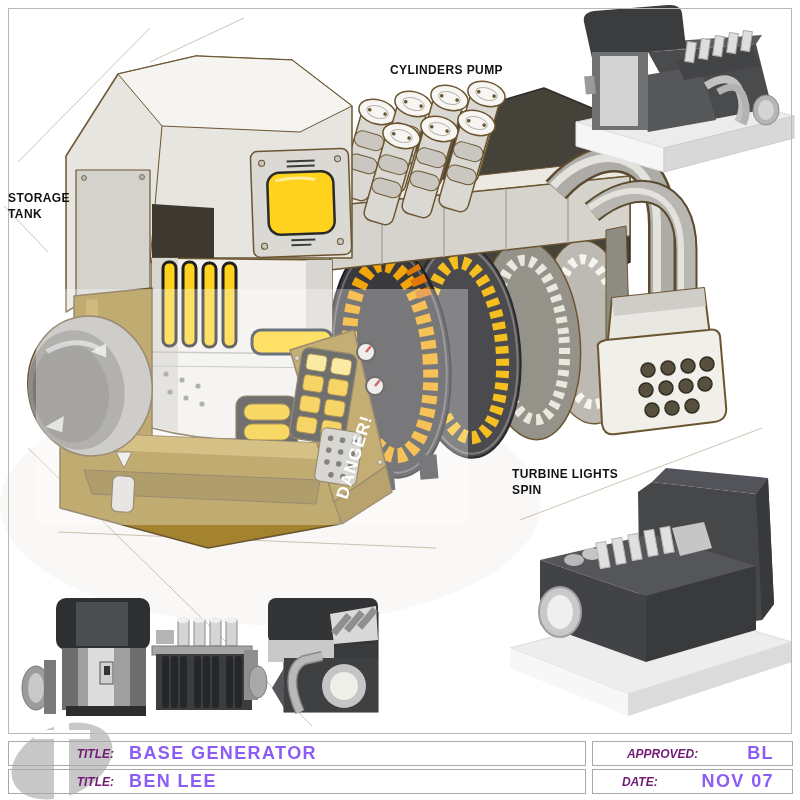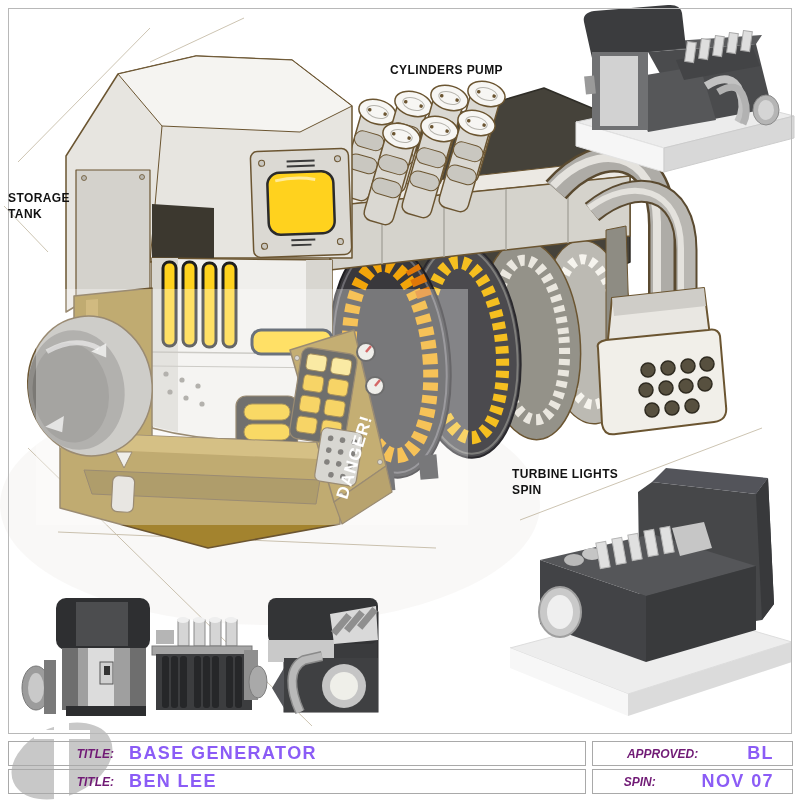--- a/index.html
+++ b/index.html
@@ -461,17 +461,17 @@
 </div>
 <div class="tb-box tb-right tb-row1">
   <span class="tb-label">APPROVED:</span>
   <span class="tb-value">BL</span>
 </div>
 <div class="tb-box tb-left tb-row2">
   <span class="tb-label">TITLE:</span>
   <span class="tb-value">BEN LEE</span>
 </div>
 <div class="tb-box tb-right tb-row2">
-  <span class="tb-label">SPIN:</span>
+  <span class="tb-label">DATE:</span>
   <span class="tb-value">NOV 07</span>
 </div>
 
 </div>
 
 </body></html>

